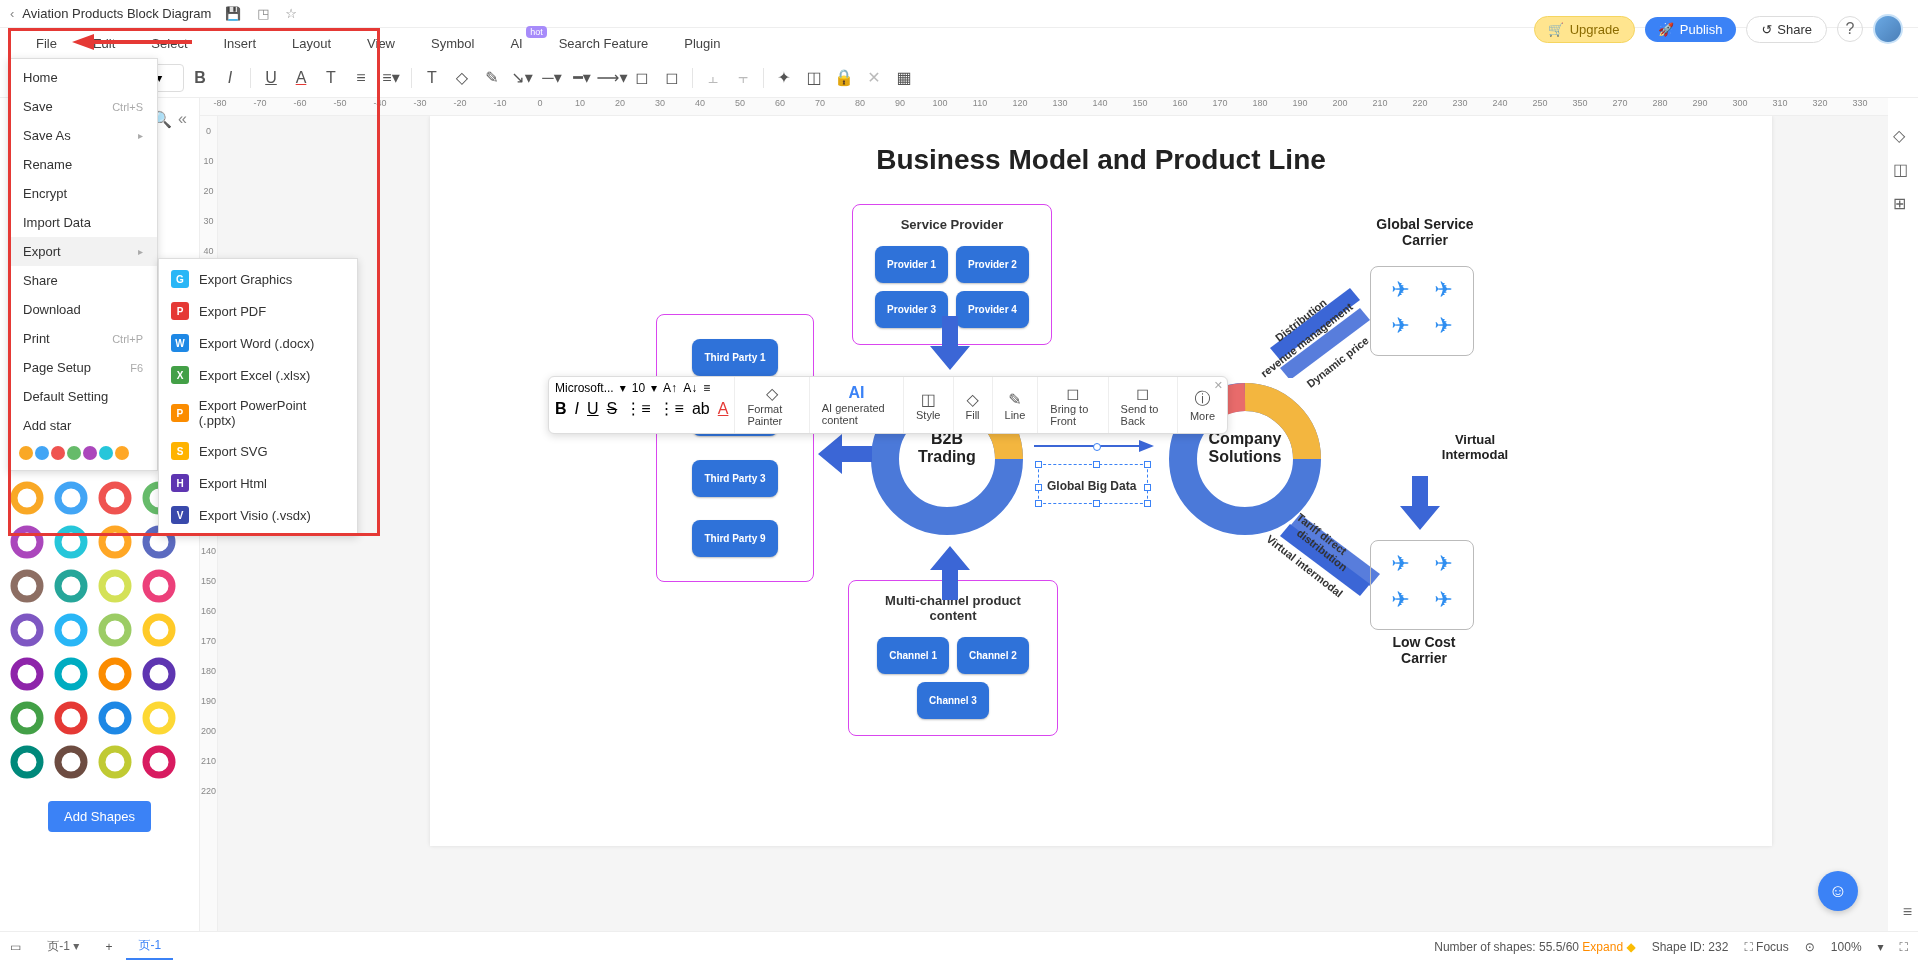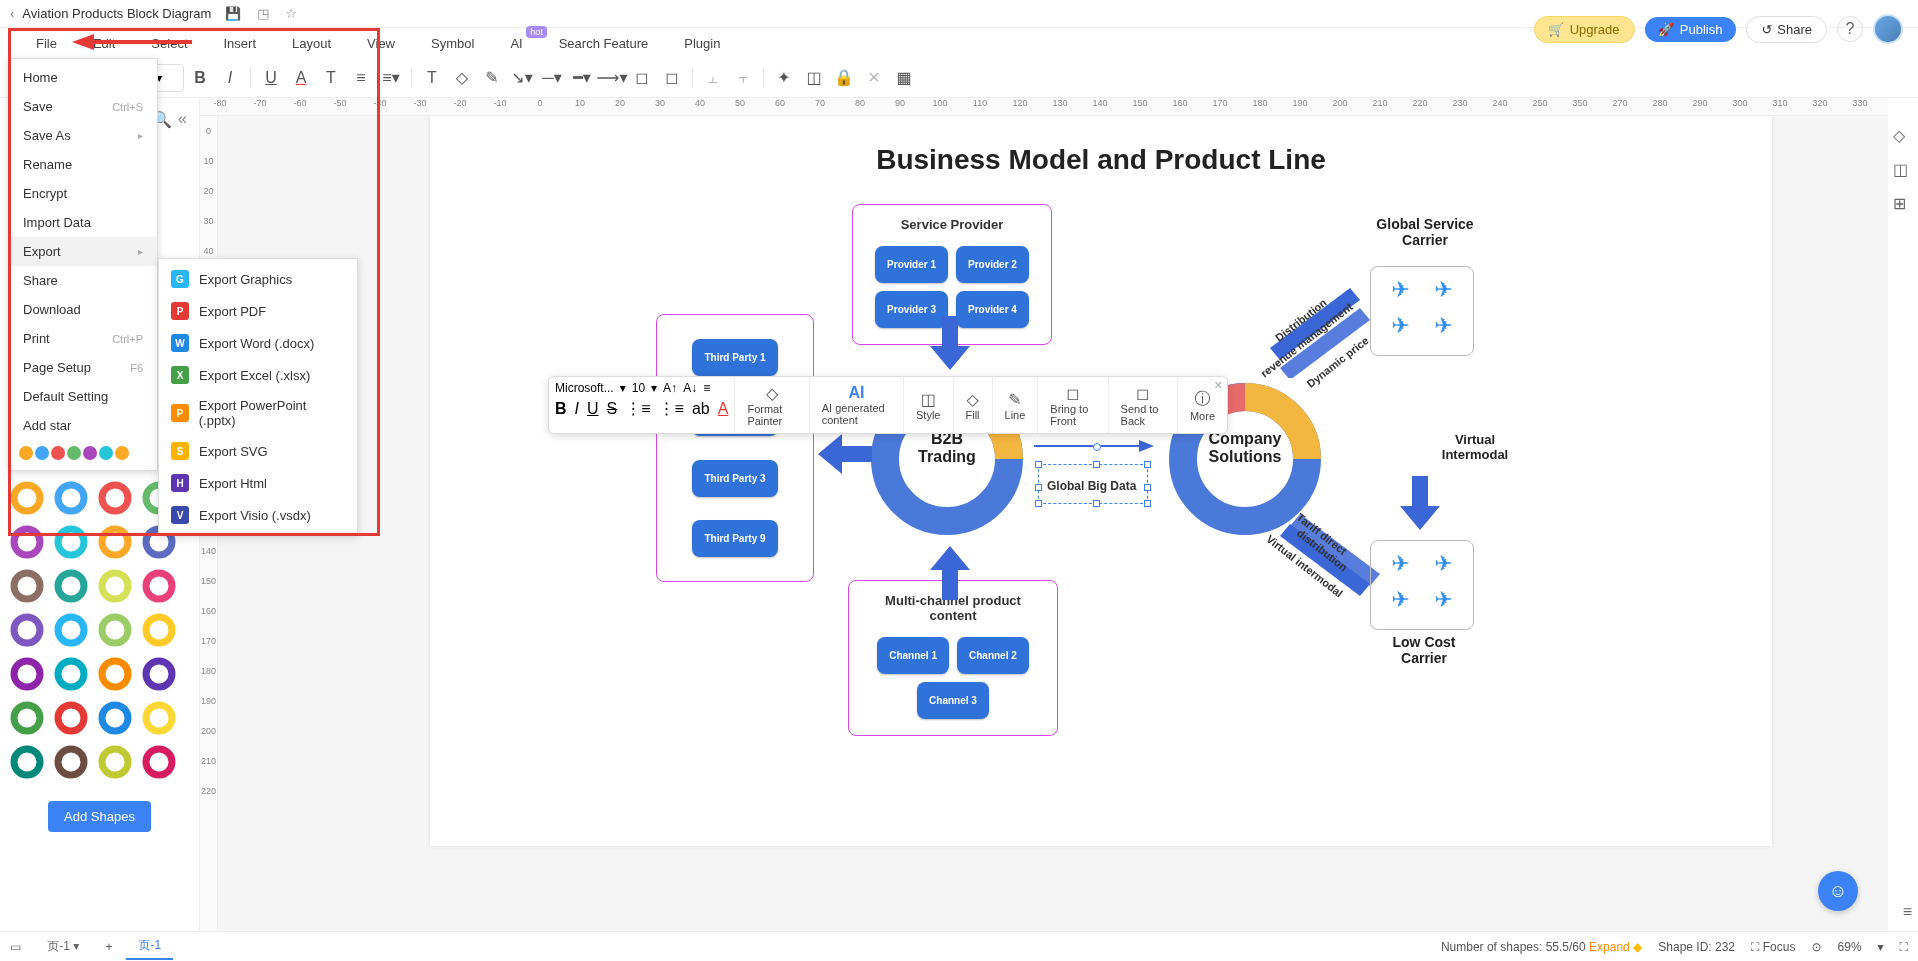--- a/index.html
+++ b/index.html
@@ -704,17 +704,17 @@
     <span>▭</span>
     <span class="page-tab-inactive"><span>页-1</span> ▾</span>
     <span>+</span>
     <span class="page-tab">页-1</span>
   </div>
   <div class="bottom-right">
     <span><span>Number of shapes: 55.5/60</span> <span class="expand-link">Expand</span> <span style="color:#fbbc04">◆</span></span>
     <span>Shape ID: 232</span>
     <span>⛶ <span>Focus</span></span>
     <span>⊙</span>
-    <span>69%</span>
+    <span>100%</span>
     <span>▾</span>
     <span>⛶</span>
   </div>
 </div>
 
 </body></html>

